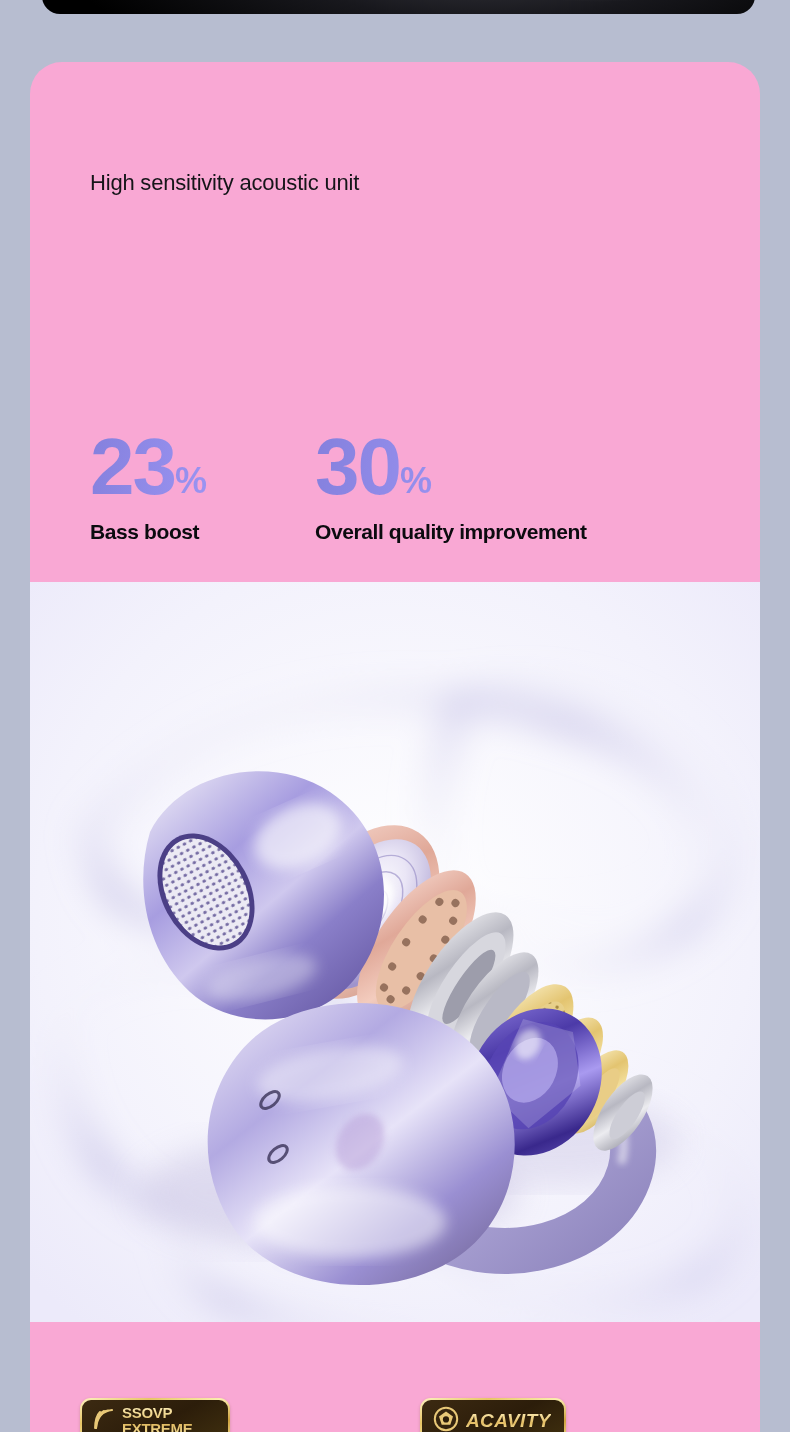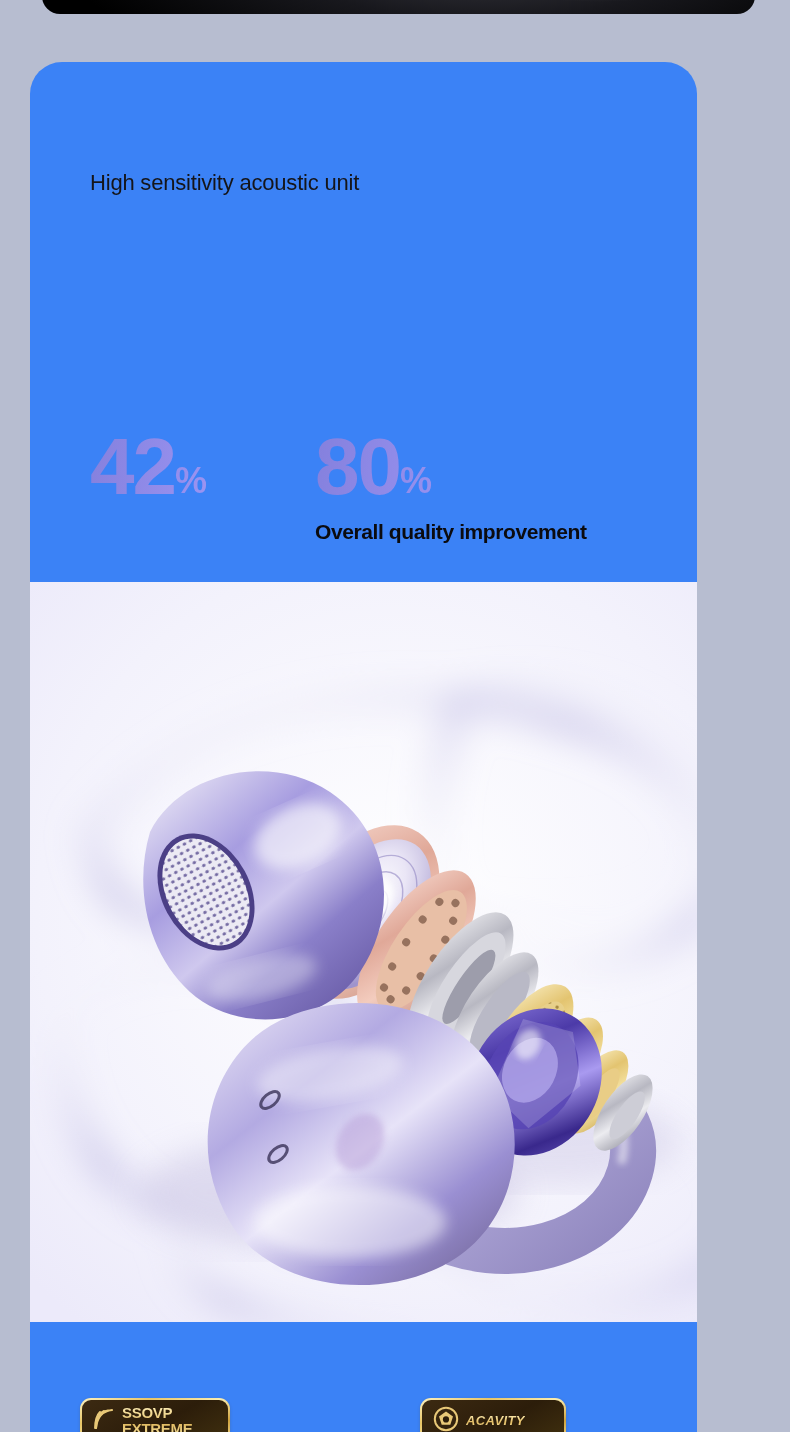--- a/index.html
+++ b/index.html
@@ -21,22 +21,22 @@
   .prev-card::after {
     content: ""; position: absolute; inset: 0;
     background:
       radial-gradient(ellipse 200px 46px at 78% 18%, rgba(255,255,255,.22), rgba(255,255,255,0) 70%),
       radial-gradient(ellipse 150px 40px at 30% 10%, rgba(255,255,255,.10), rgba(255,255,255,0) 70%);
   }
 
   
   .card {
     position: absolute; left: 30px; top: 62px;
-    width: 667px; height: 1370px;
-    background: #3b82f6;
+    width: 730px; height: 1370px;
+    background: #f9a8d4;
     border-radius: 32px 32px 0 0;
     overflow: hidden;
   }
 
   .copy { position: absolute; left: 60px; top: 110px; width: 620px; }
   .eyebrow {
     font-size: 22px; font-weight: 400; color: #151519;
     letter-spacing: -.2px; line-height: 1;
   }
   .headline {
@@ -89,44 +89,45 @@
     overflow: hidden;
   }
   .badge-ssovp { left: 50px; width: 150px; }
   .badge-acavity { left: 390px; width: 146px; }
   .badge-text {
     font-weight: 700; color: #f2d88a; line-height: 1.04;
     background: linear-gradient(180deg, #fdf0bc 0%, #e3bc62 60%, #f6e6a8 100%);
     -webkit-background-clip: text; background-clip: text; color: transparent;
   }
   .ssovp-text { font-size: 15px; letter-spacing: -.3px; }
-  .acavity-text { font-size: 13px; font-style: italic; letter-spacing: .4px; font-weight: 700; text-align: center; }
+  .acavity-text { font-size: 19px; font-style: italic; letter-spacing: .4px; font-weight: 700; text-align: center; }
   .badge-icon { flex: 0 0 auto; }
 </style>
 </head>
 <body>
 
 <div class="prev-card"></div>
 
 <div class="card">
 
   <div class="copy">
     <div class="eyebrow">High sensitivity acoustic unit</div>
   </div>
 
   <div class="stats">
     <div class="stat">
       <div class="stat-value">
-        <span class="stat-num">42</span>
+        <span class="stat-num">23</span>
         <span class="stat-pct">%</span>
       </div>
+      <div class="stat-label">Bass boost</div>
     </div>
     <div class="stat">
       <div class="stat-value">
-        <span class="stat-num">80</span>
+        <span class="stat-num">30</span>
         <span class="stat-pct">%</span>
       </div>
       <div class="stat-label">Overall quality improvement</div>
     </div>
   </div>
 
   <div class="hero">
     <svg viewBox="0 0 730 740" xmlns="http://www.w3.org/2000/svg">
       <defs>
         <radialGradient id="bgGlow" cx="50%" cy="45%" r="70%">

